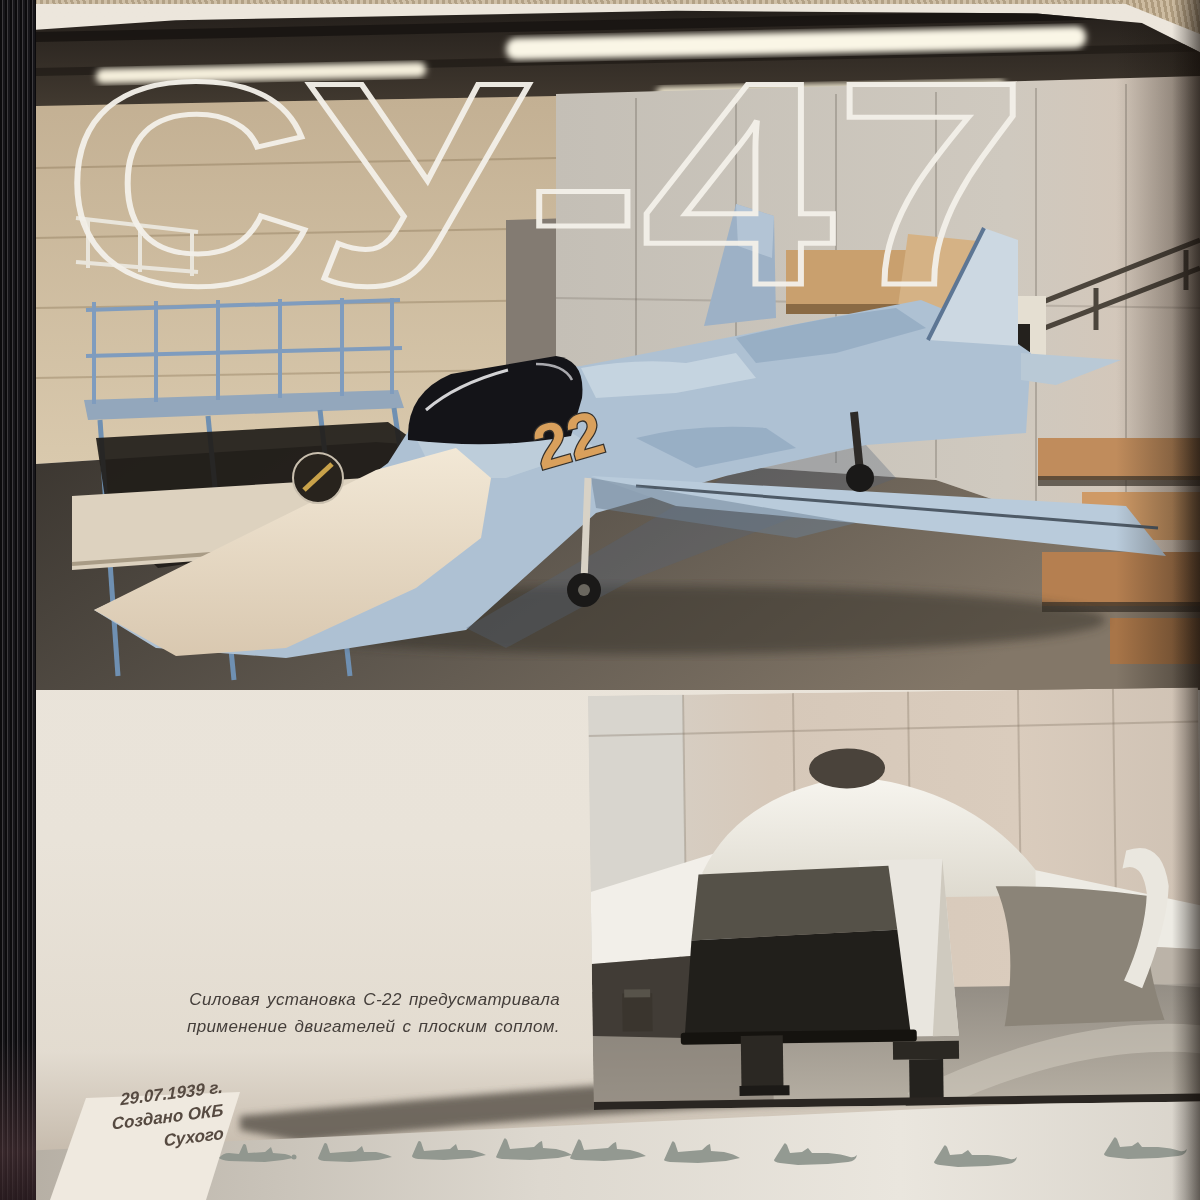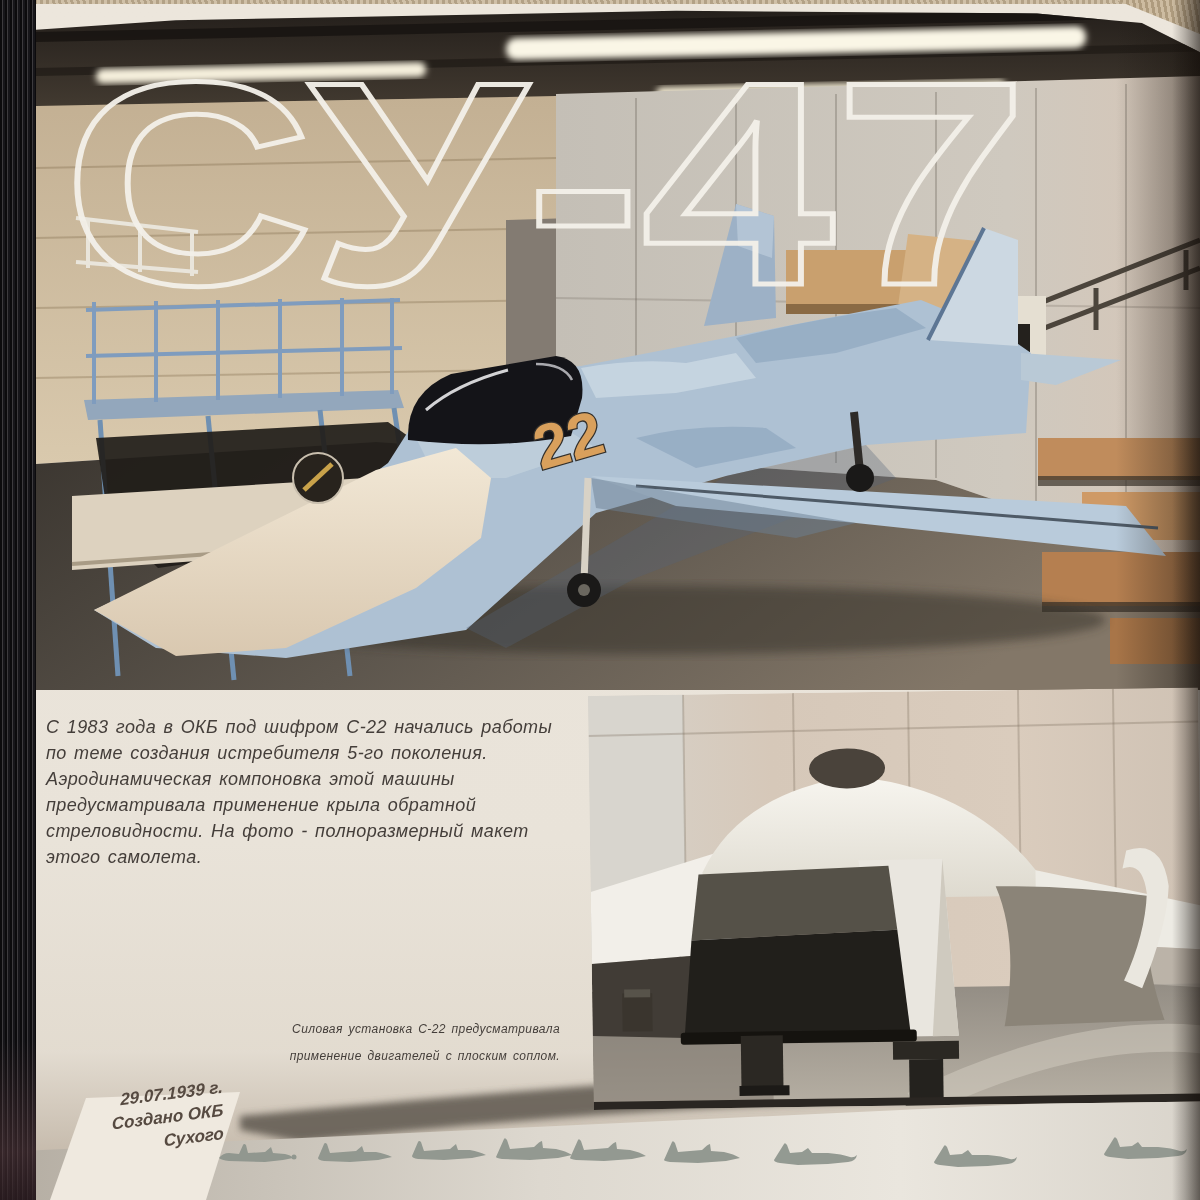--- a/index.html
+++ b/index.html
@@ -12,22 +12,22 @@
   .page{position:absolute;left:30px;top:4px;width:1170px;height:1196px;
         background:linear-gradient(180deg,#ece6dc 0%,#e9e3d9 70%,#ded6c9 100%);}
   .photo1{position:absolute;left:36px;top:8px;width:1164px;height:682px;
           clip-path:polygon(0 3.2%,12% 1.8%,55% .4%,86% .8%,95% 2.2%,100% 6.5%,100% 100%,0 100%);}
   .photo2{position:absolute;left:588px;top:696px;width:610px;height:414px;
           transform:rotate(-0.8deg);transform-origin:left top;}
   .title-svg{position:absolute;left:58px;top:26px;width:1010px;height:305px;}
   .caption{color:#443e3a;font-style:italic;white-space:pre-line;}
   .caption1{position:absolute;left:46px;top:714px;width:530px;
             font-size:18px;line-height:26px;letter-spacing:.4px;word-spacing:2px;}
-  .caption2{position:absolute;left:52px;top:1016px;width:508px;text-align:right;
-            font-size:12px;line-height:27px;letter-spacing:.4px;word-spacing:2px;}
+  .caption2{position:absolute;left:52px;top:986px;width:508px;text-align:right;
+            font-size:17px;line-height:27px;letter-spacing:.4px;word-spacing:2px;}
   .bottomzone{position:absolute;left:0;top:1050px;width:1200px;height:150px;}
   .datecard-text{position:absolute;left:56px;top:1096px;width:168px;text-align:right;
             transform:rotate(-7deg) skewX(-6deg);transform-origin:left top;
             color:#564a41;font-weight:bold;font-style:italic;font-size:17px;line-height:23px;}
   .book-edge{position:absolute;left:0;top:0;width:36px;height:1200px;
           background:
             repeating-linear-gradient(90deg, #0c0b0d 0 2px, #3d3b3e 2px 3px, #17161a 3px 5px),
             #0c0b0d;}
   .book-edge:after{content:"";position:absolute;left:0;top:1040px;width:36px;height:160px;
           background:linear-gradient(180deg, rgba(61,40,44,0) 0%, rgba(84,56,60,.55) 70%, rgba(46,30,34,.8) 100%);}
@@ -250,26 +250,20 @@
         <text transform="translate(505,462) rotate(-16)" font-size="62" font-weight="bold" fill="#d9a05c" stroke="#33302c" stroke-width="2.5" paint-order="stroke" font-family="Liberation Sans, sans-serif">22</text>
       </g>
       <rect x="1080" y="0" width="84" height="682" fill="url(#edgeDk)"></rect>
     </svg>
   </div>
 
   <svg class="title-svg" viewBox="0 0 1010 305">
     <text x="5" y="258" font-family="Liberation Sans, sans-serif" font-weight="bold" font-size="290" textLength="965" lengthAdjust="spacingAndGlyphs" fill="none" stroke="#f3f0e9" stroke-width="5" opacity=".96">СУ-47</text>
   </svg>
 
-  <div class="caption caption1">С 1983 года в ОКБ под шифром С-22 начались работы
-по теме создания истребителя 5-го поколения.
-Аэродинамическая компоновка этой машины
-предусматривала применение крыла обратной
-стреловидности. На фото - полноразмерный макет
-этого самолета.</div>
 
   <div class="photo2">
     <svg width="610" height="414" viewBox="0 0 610 414">
       <defs>
         <linearGradient id="w2G" x1="0" y1="0" x2="1" y2="0">
           <stop offset="0" stop-color="#d7d3cb"></stop>
             <stop offset="0.3" stop-color="#d6c8b9"></stop>
           <stop offset="0.7" stop-color="#daccbd"></stop>
             <stop offset="1" stop-color="#cfc2b4"></stop>
         </linearGradient>

